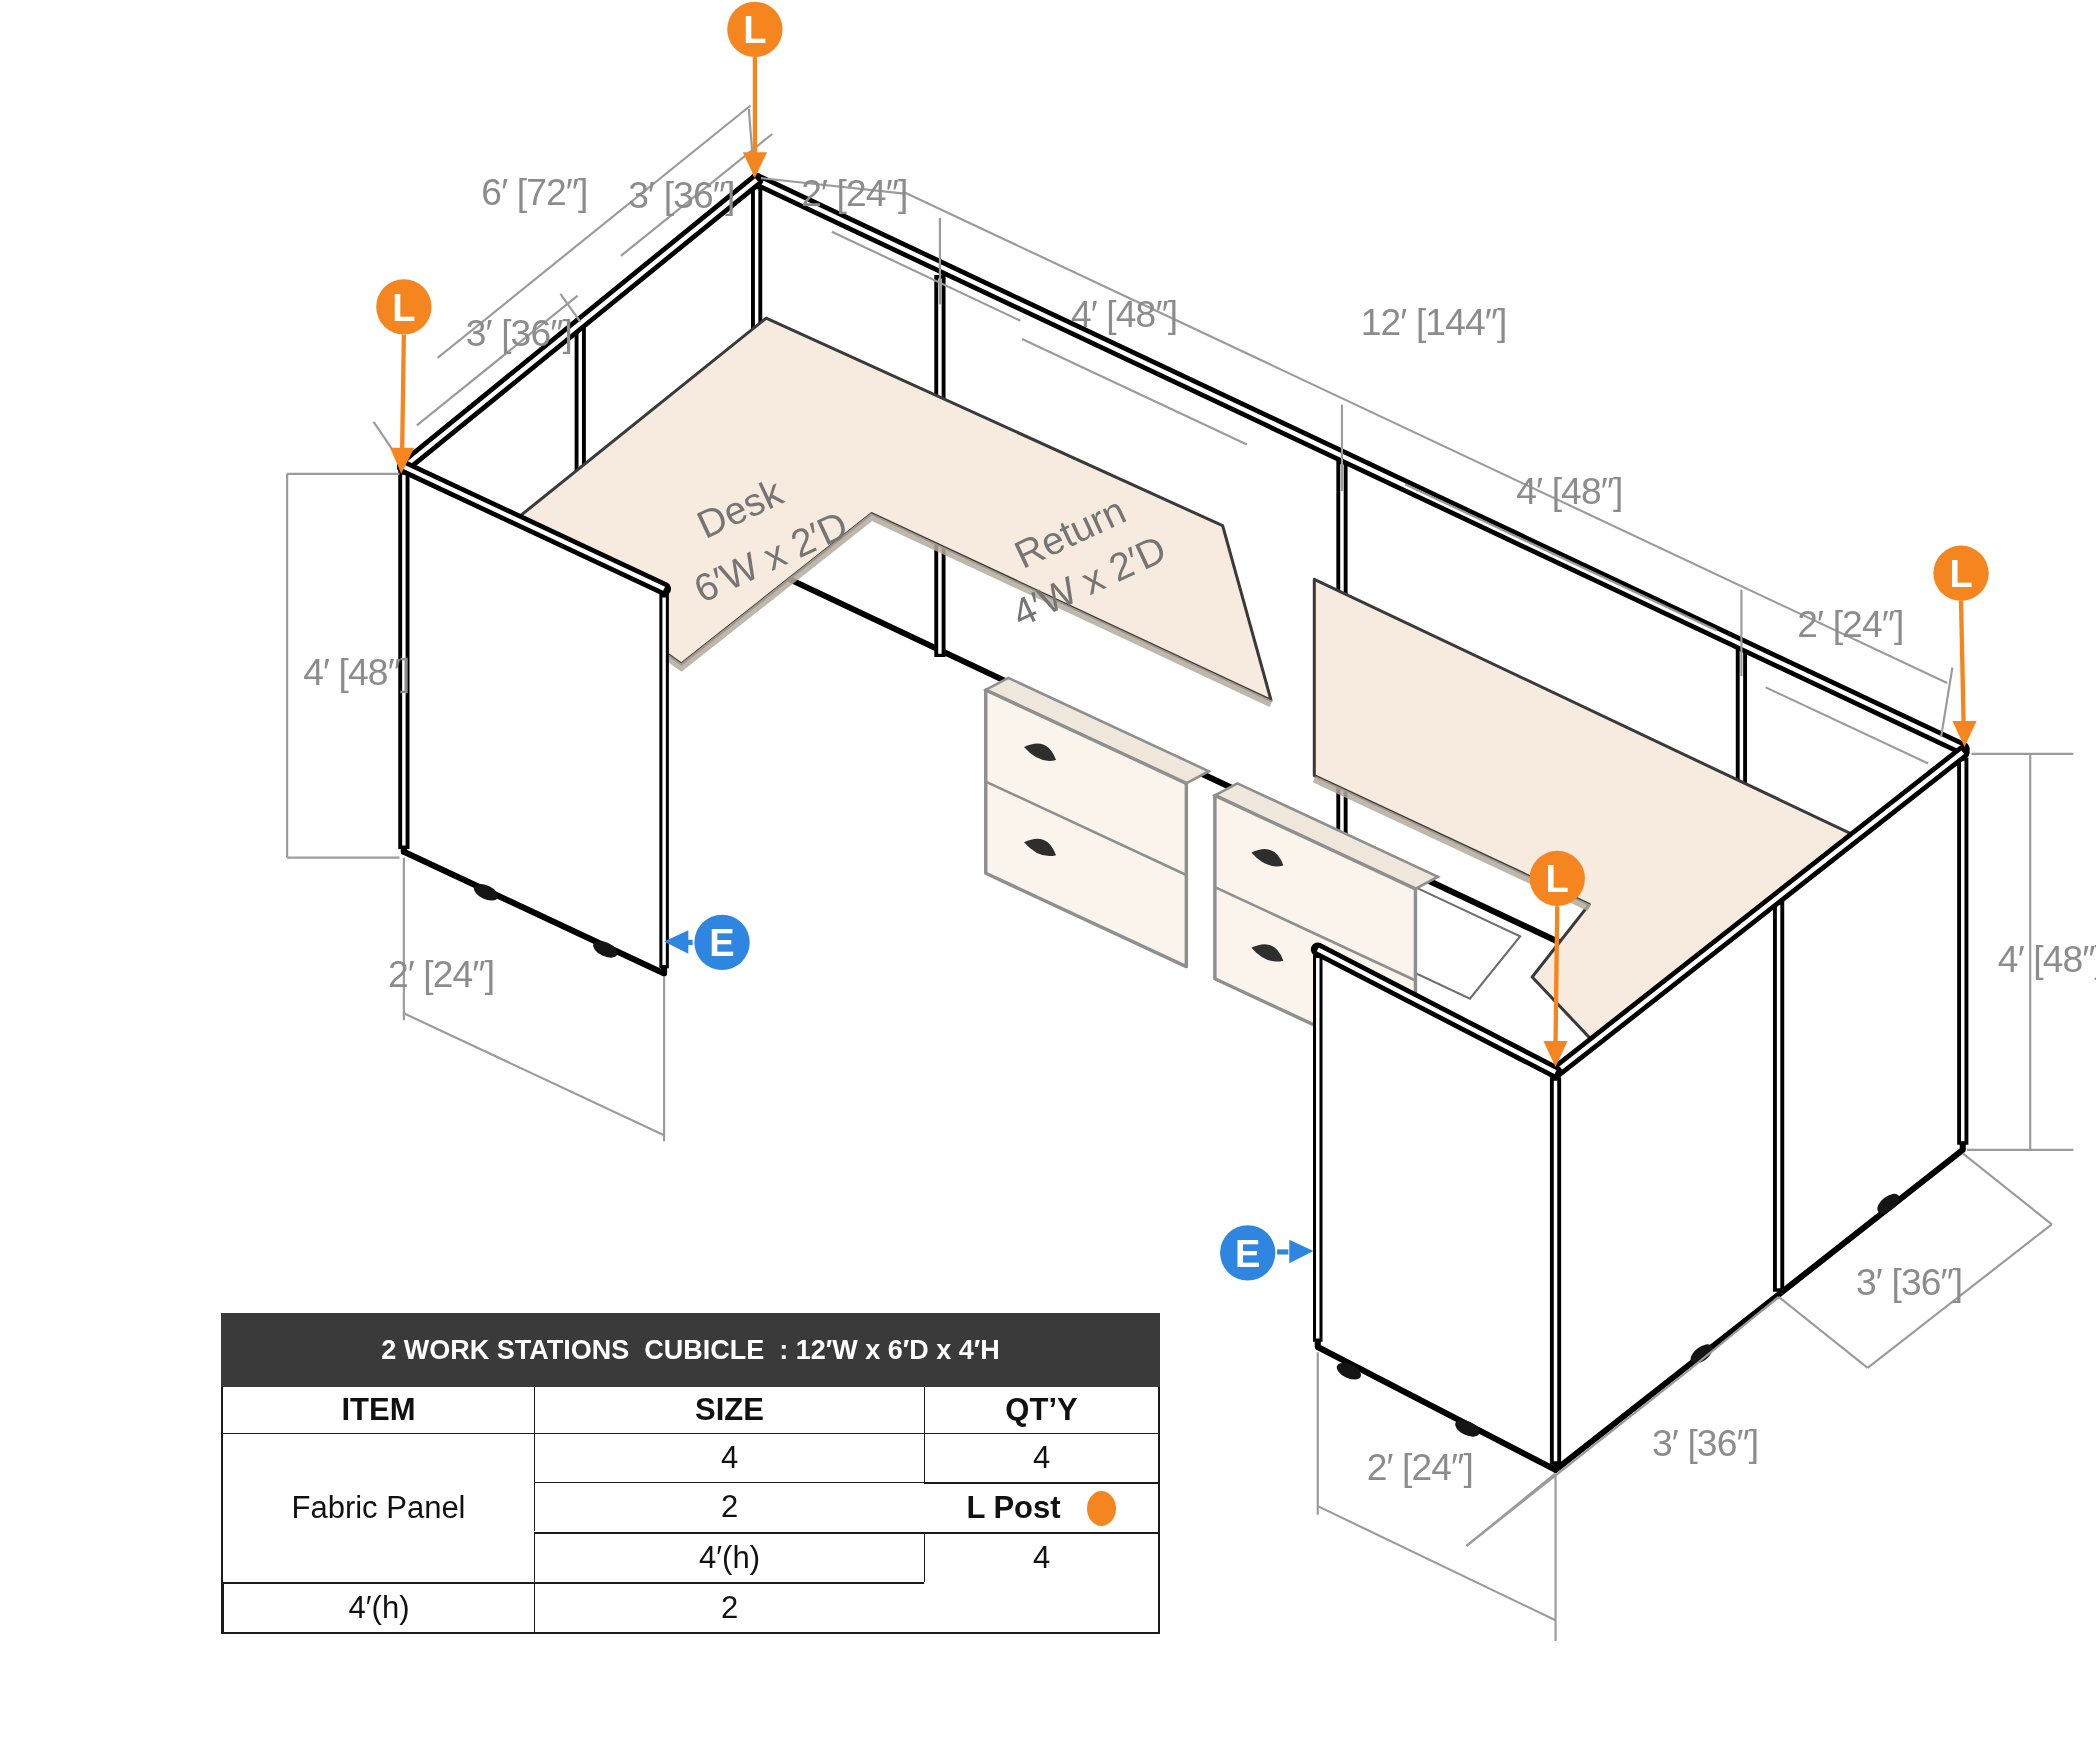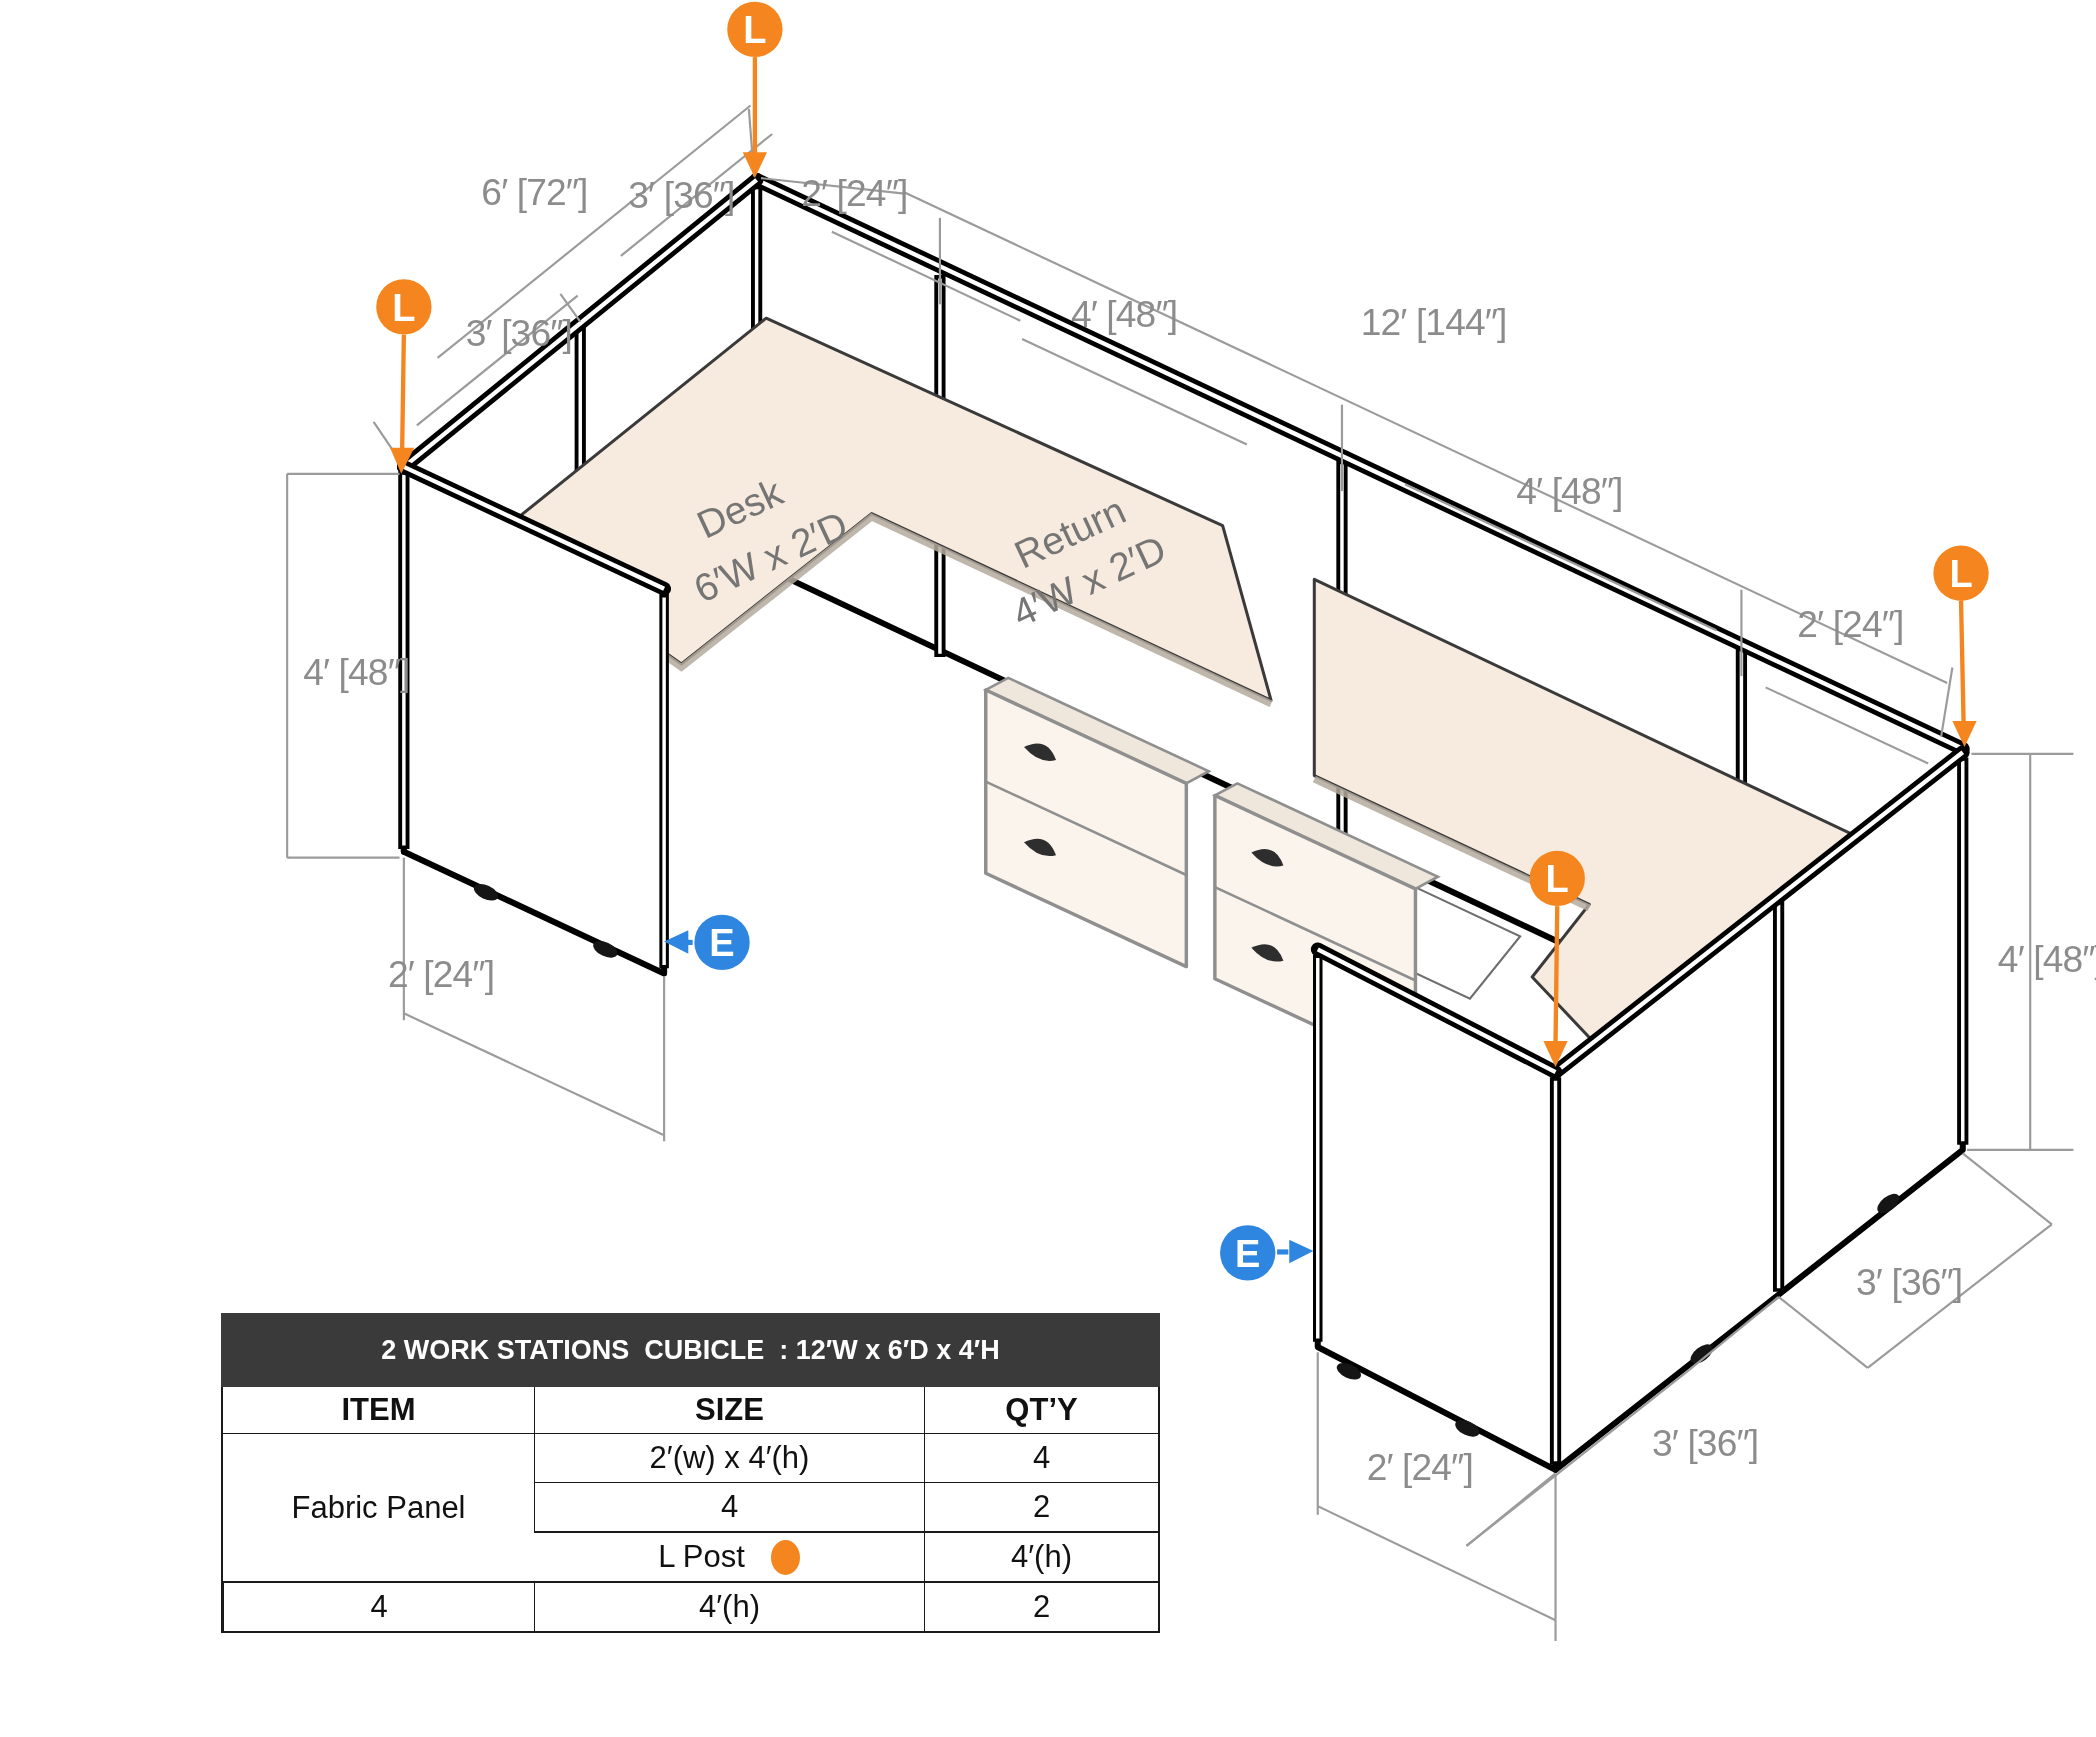--- a/index.html
+++ b/index.html
@@ -226,26 +226,25 @@
 
 <div id="spec-table">
   <div class="ttl">2 WORK STATIONS  CUBICLE  : 12′W x 6′D x 4′H</div>
   <div class="grid">
 
     <div class="cell head first">ITEM</div>
     <div class="cell head">SIZE</div>
     <div class="cell head">QT’Y</div>
 
     <div class="cell first item-merged">Fabric Panel</div>
-    <div class="cell sizeq">2′(w) x 4′(h)</div>
     <div class="cell sizeq">4</div>
     <div class="cell sizeq">4</div>
     <div class="cell sizeq">2</div>
 
-    <div class="cell first thick" style="height:48px;">
+    <div class="cell first thick" style="height:48px;font-weight:bold;">
       <span>L Post</span>
       <span class="dot orange"></span>
     </div>
     <div class="cell thick" style="height:48px;">4′(h)</div>
     <div class="cell thick" style="height:48px;">4</div>
 
     <div class="cell thick" style="height:48px;">4′(h)</div>
     <div class="cell thick" style="height:48px;">2</div>
   </div>
 </div>

